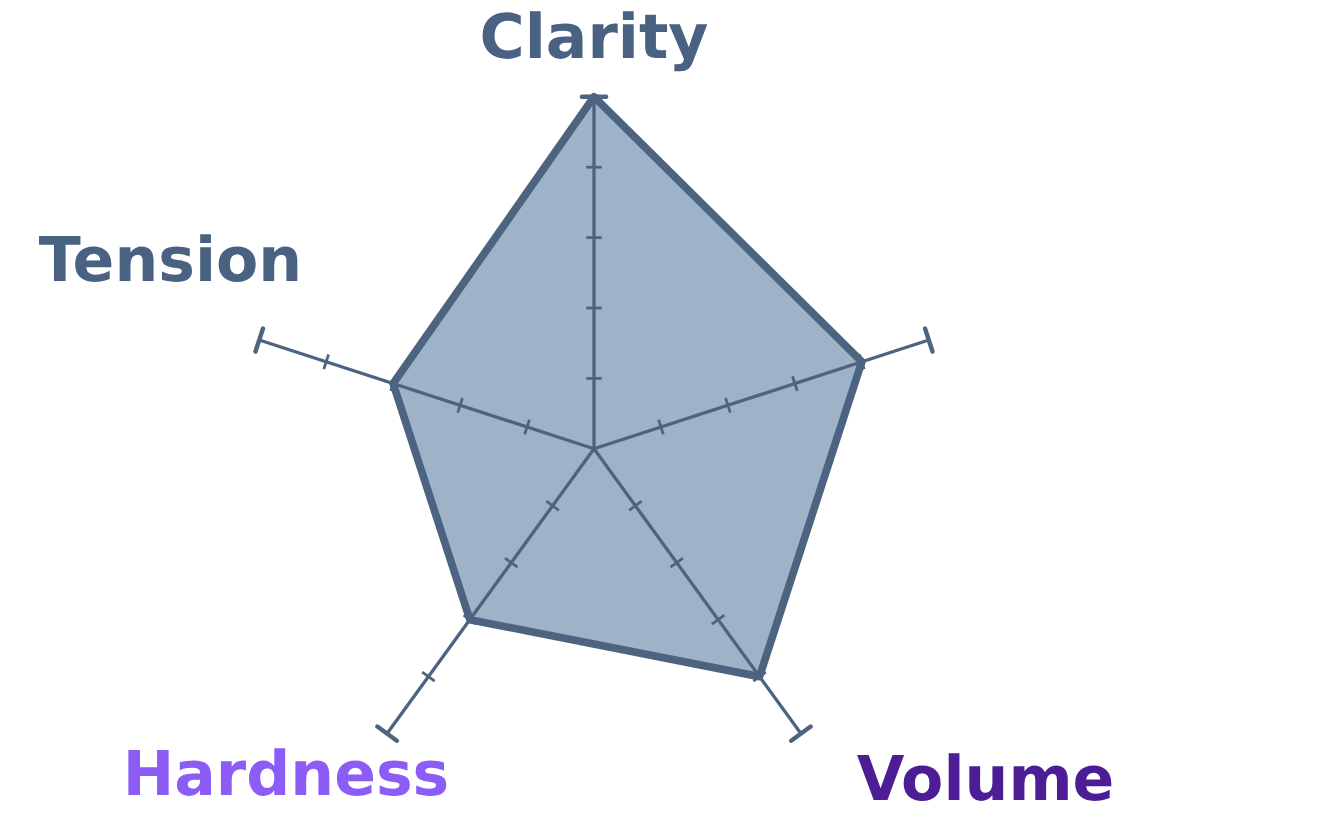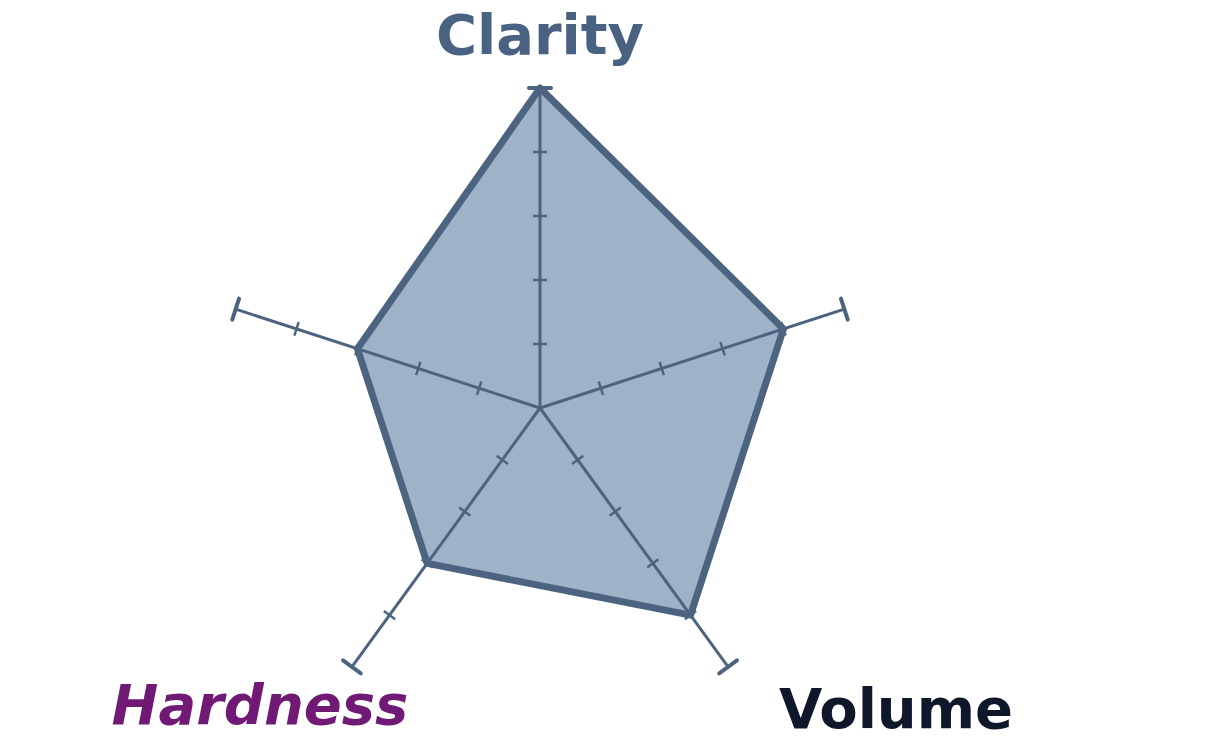--- a/index.html
+++ b/index.html
@@ -71,17 +71,18 @@
       <line x1="416.1016469535957" y1="375.10322033407283" x2="420.42788487484495" y2="361.7884291059406" stroke="#4d6480" stroke-width="2.5"></line>
       <line x1="355.2340299107059" y1="355.32613269407625" x2="359.5602678319551" y2="342.01134146594404" stroke="#4d6480" stroke-width="2.5"></line>
       <line x1="294.36641286781605" y1="335.54904505407956" x2="298.6926507890653" y2="322.23425382594746" stroke="#4d6480" stroke-width="2.5"></line>
       <line x1="232.26272784742642" y1="319.5761834792636" x2="239.06110172367525" y2="298.65294012077015" stroke="#4d6480" stroke-width="4" stroke-linecap="round"></line>
       <polygon points="540,88 783.4704681715593,328.89164944001345 690.4730245868732,615.1083505599865 427.1452315598452,563.33126291999 357.3971488713305,348.66873708001015" fill="none" stroke="#4d6480" stroke-width="7" stroke-linejoin="round"></polygon>
     </svg>
 
   <div class="axis-label label-clarity" style="color: rgb(74, 98, 130);">Clarity</div>
 
 
-  <div class="axis-label label-volume" style="color: #0f172a;">Volume</div>
+  <div class="axis-label label-volume" style="color: #4c1d95;">Volume</div>
 
-  <div class="axis-label label-hardness" style="color: #701a75; font-style: italic;">Hardness</div>
+  <div class="axis-label label-hardness" style="color: #8b5cf6;">Hardness</div>
 
+  <div class="axis-label label-tension" style="color: rgb(74, 98, 130);">Tension</div>
 </div>
 
 </body></html>

